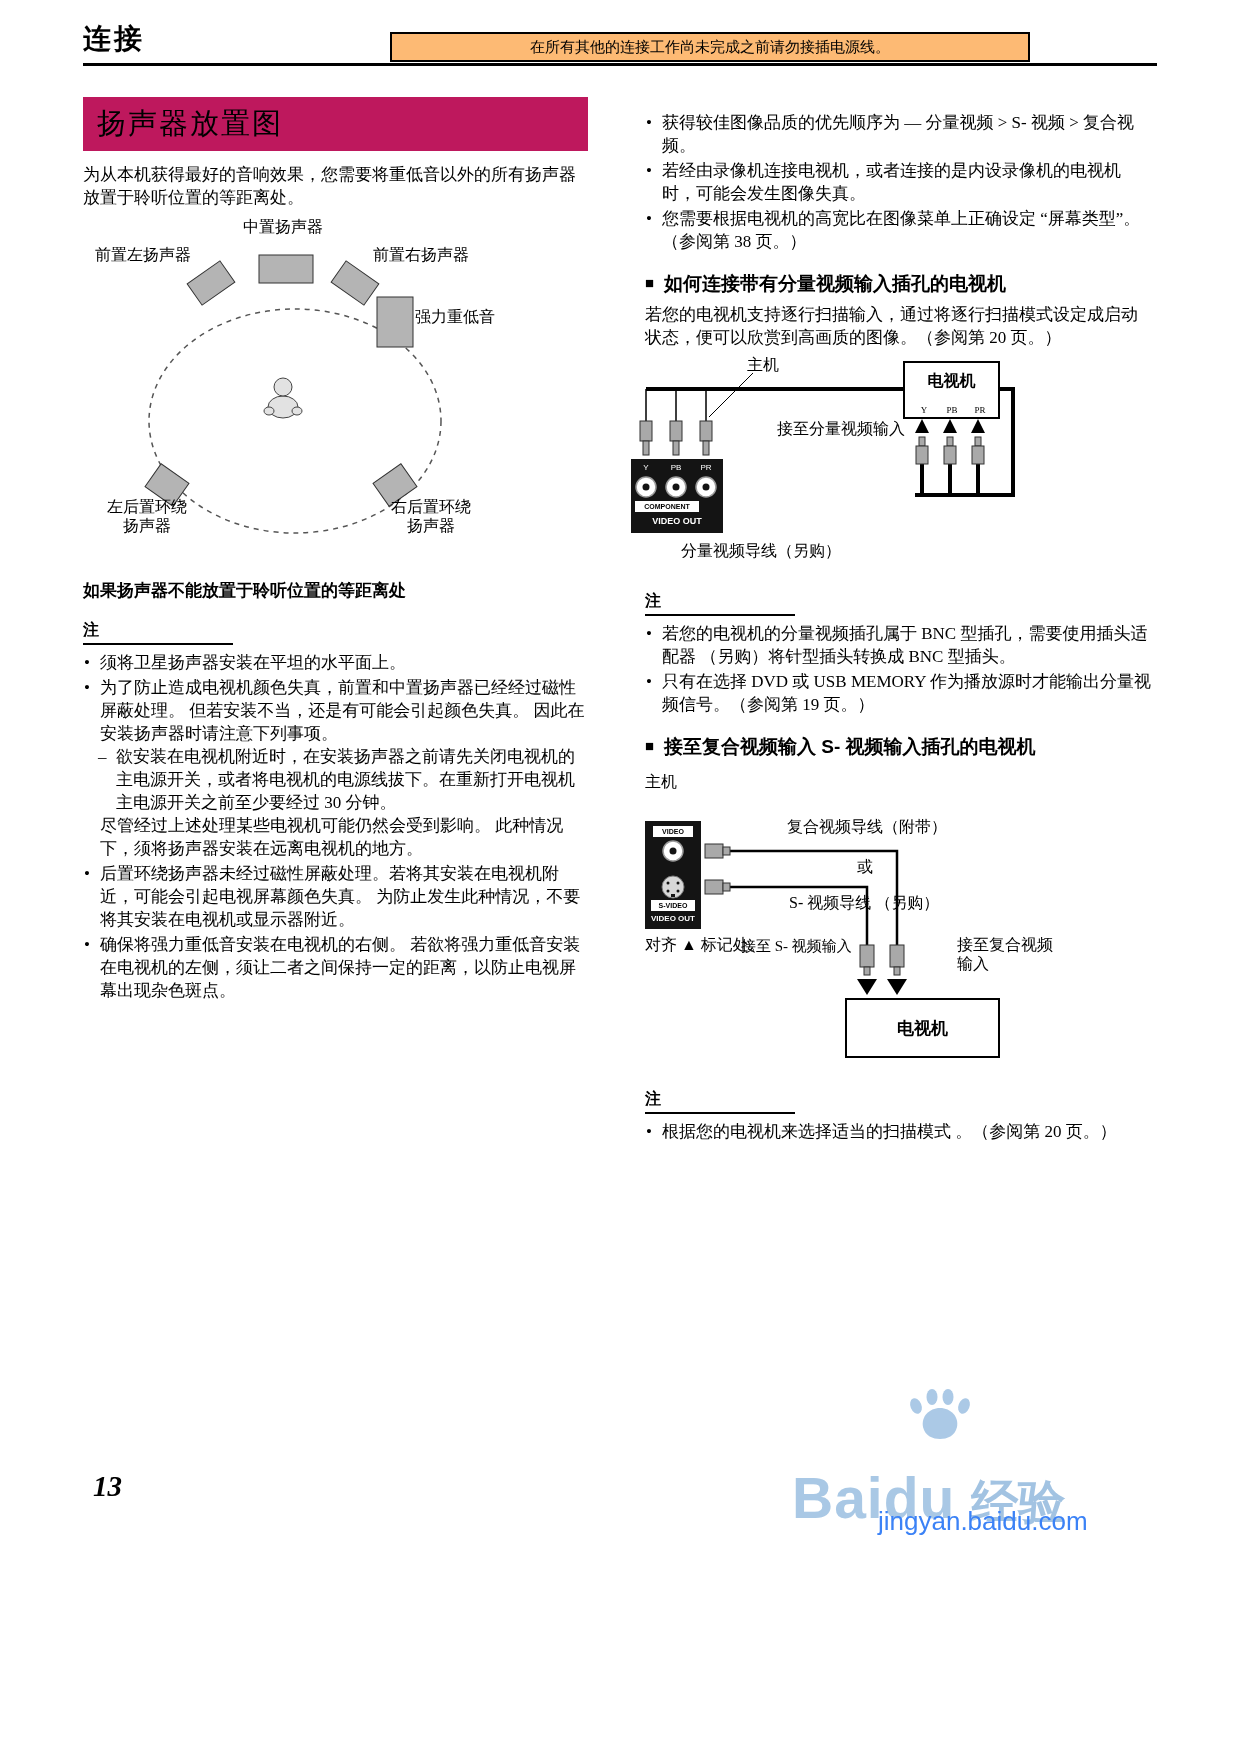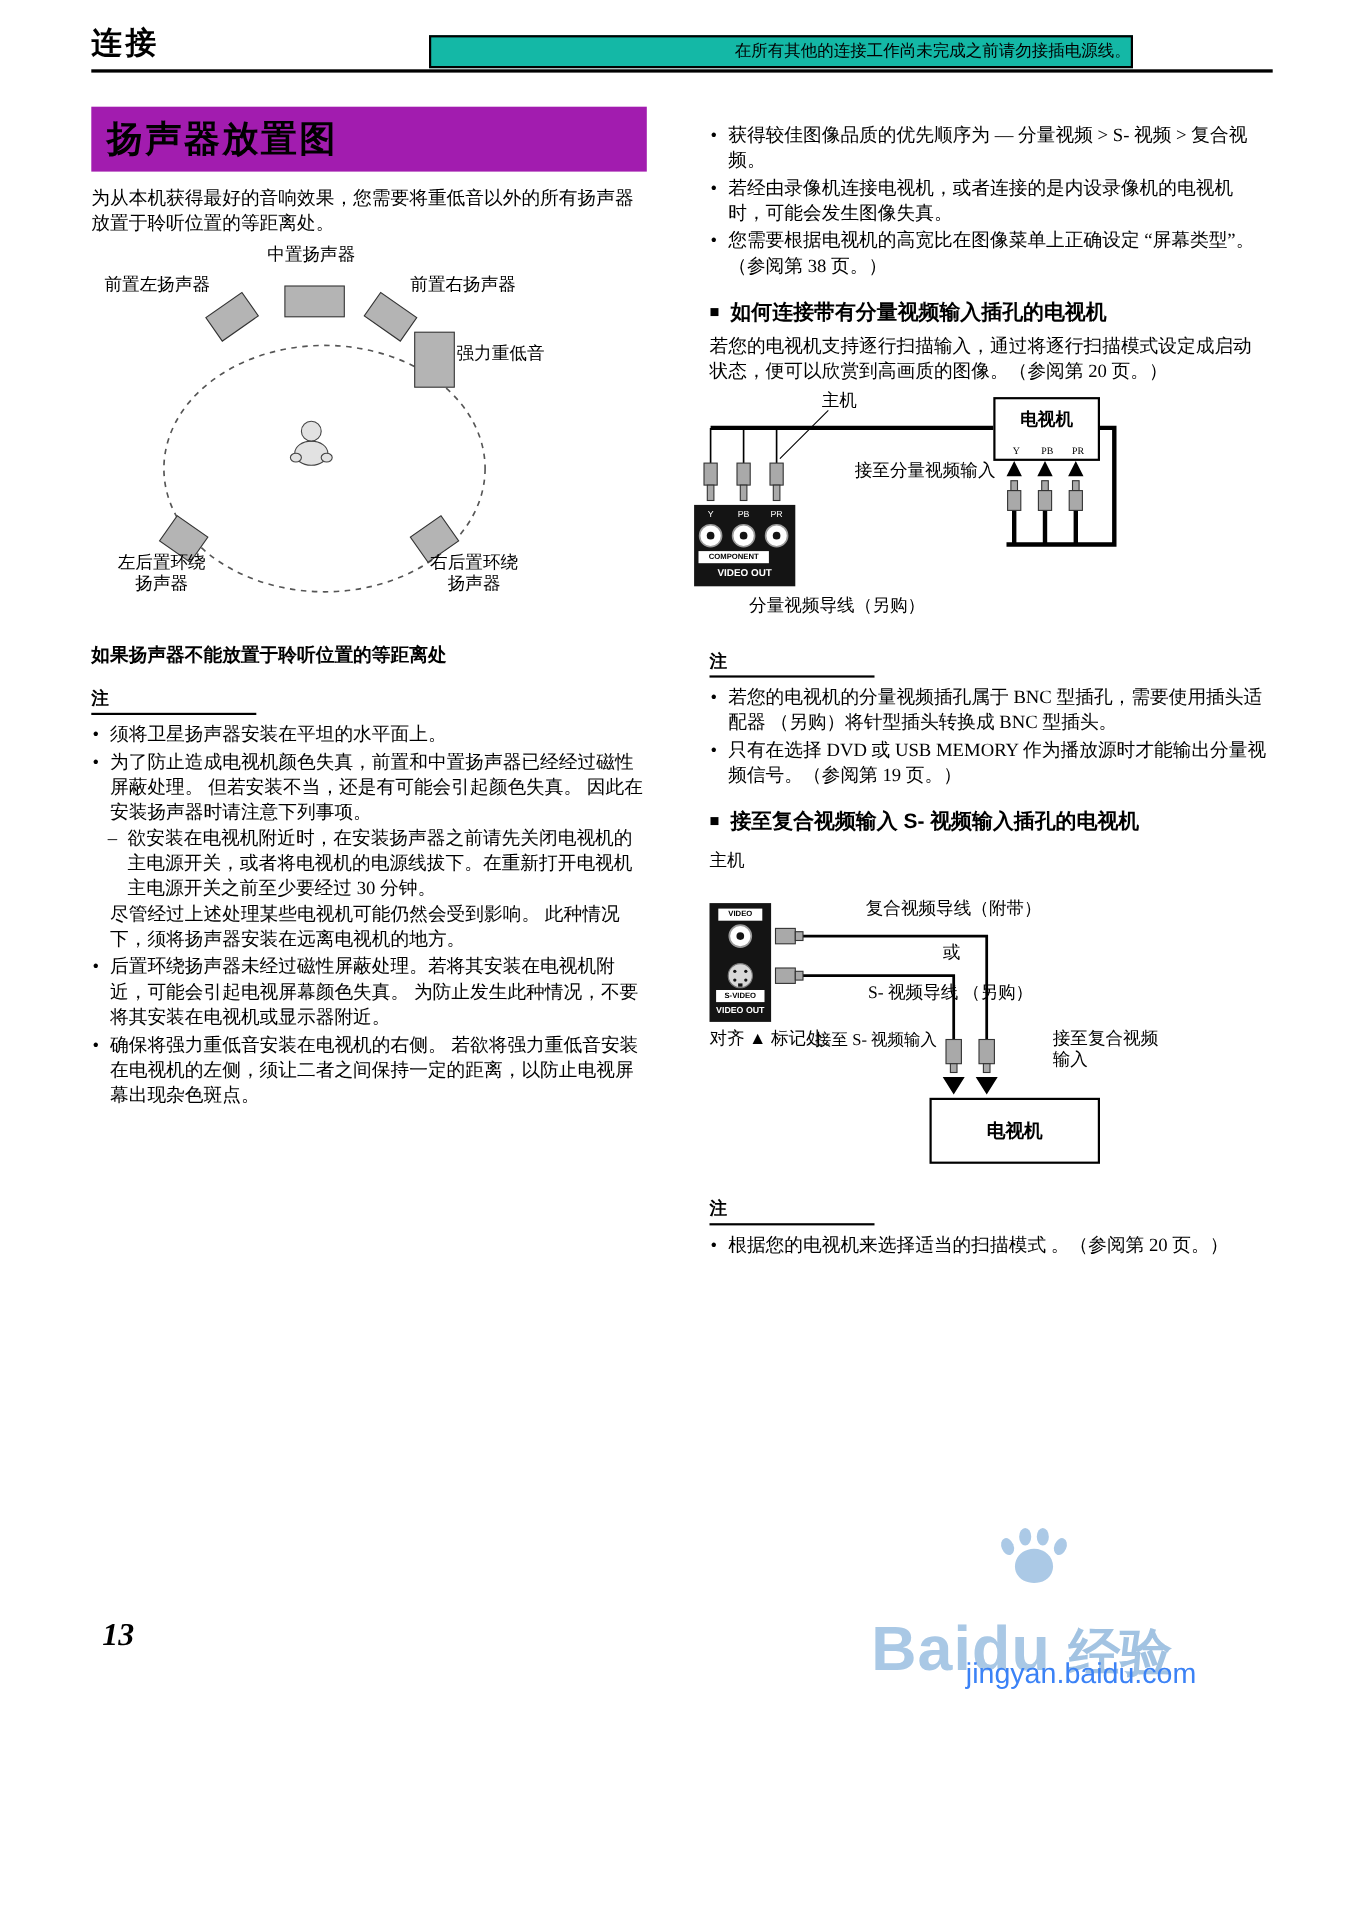--- a/index.html
+++ b/index.html
@@ -1,28 +1,28 @@
 <!DOCTYPE html>
 <html><head>
 <meta charset="utf-8">
 <style>
   * { margin:0; padding:0; box-sizing:border-box; }
   html,body { background:#ffffff; }
   body { width:1241px; height:1754px; position:relative; font-family:"Liberation Serif", serif; color:#000; }
   .page { position:absolute; left:0; top:0; width:1241px; height:1754px; background:#fff; overflow:hidden; }
 
   .hdr-title { position:absolute; left:83px; top:20px; font-family:"Liberation Sans", sans-serif; font-weight:bold; font-size:28px; letter-spacing:3px; }
-  .hdr-notice { position:absolute; left:390px; top:32px; width:640px; height:30px; border:2px solid #000; text-align:right; font-size:15px; line-height:26px; background:#14b8a6; }
+  .hdr-notice { position:absolute; left:390px; top:32px; width:640px; height:30px; border:2px solid #000; text-align:center; font-size:15px; line-height:26px; background:#fdba74; }
   .hdr-rule { position:absolute; left:83px; top:63px; width:1074px; height:3px; background:#000; }
 
   .col { position:absolute; top:97px; }
   .col-left { left:83px; width:505px; }
   .col-right { left:645px; width:507px; }
 
-  .sec-bar { background:#a21caf; font-family:"Liberation Sans", sans-serif; font-weight:bold; font-size:33px; padding:7px 0 7px 14px; letter-spacing:2px; }
+  .sec-bar { background:#be185d; font-family:"Liberation Sans", sans-serif; font-weight:normal; font-size:29px; padding:7px 0 7px 14px; letter-spacing:2px; }
   .body-text { font-size:17px; line-height:23px; margin-top:12px; }
 
   .spk-diagram { position:relative; height:352px; margin-top:2px; }
   .diagram { position:relative; margin-top:6px; }
   .diagram svg, .spk-diagram svg { position:absolute; left:0; top:0; overflow:visible; }
   .comp-diagram { height:218px; }
   .sv-diagram { height:272px; }
   .dlabel { position:absolute; font-size:16px; line-height:19px; }
   .pre { white-space:pre-line; text-align:center; }
 

